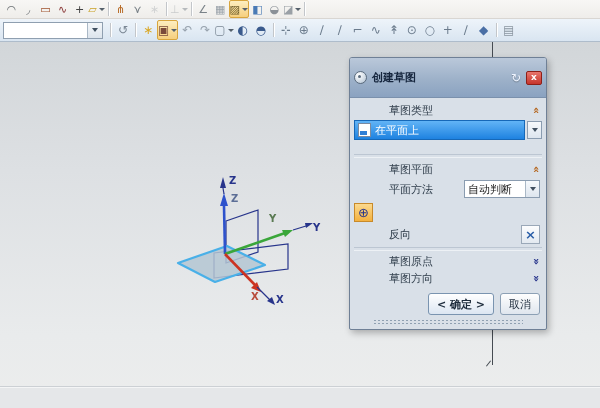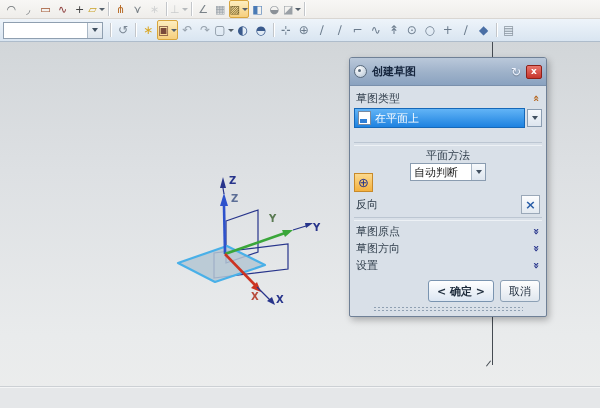--- a/index.html
+++ b/index.html
@@ -31,44 +31,44 @@
             background:linear-gradient(180deg,#d2d6d9 0%,#dde0e3 35%,#e9ebec 80%,#eceded 100%);}
   .bottom-strip{position:absolute;left:0;right:0;bottom:0;height:20px;background:#e5e7e9;
             border-top:1px solid #f4f5f6;box-shadow:0 -1px 0 #ccd0d4;}
   .vline{position:absolute;left:492px;top:0px;width:1px;height:323px;background:#454b52;}
   .vline-tick{position:absolute;left:488px;top:318px;width:1px;height:7px;background:#454b52;transform:rotate(38deg);}
   .csys{position:absolute;left:145px;top:130px;}
   
   .dialog{position:absolute;left:349px;top:57px;width:196px;background:#d9e0e8;
           border:1px solid #6f8096;border-radius:3px 3px 2px 2px;
           box-shadow:2px 3px 7px rgba(0,0,0,.28);z-index:10;}
-  .dtitle{height:19px;display:flex;align-items:center;gap:5px;padding:4px 4px;
+  .dtitle{height:19px;display:flex;align-items:center;gap:5px;padding:10px 4px;
           background:linear-gradient(#bac8da 0%,#9db1c9 55%,#8aa2c0 100%);
           border-bottom:1px solid #7a90ac;border-radius:2px 2px 0 0;}
   .dtitle .ttext{flex:1;font-weight:bold;color:#16263e;font-size:11px;}
   .gear-dot{width:11px;height:11px;border-radius:50%;border:1px solid #5a6b7d;
           background:radial-gradient(circle at 35% 30%,#ffffff,#c8d4e0 70%,#9fb0c2);position:relative;}
   .gear-dot:after{content:"";position:absolute;left:3px;top:3px;width:3px;height:3px;border-radius:50%;background:#5a6b7d;}
   .reset-g{color:#eef4ff;font-size:12px;line-height:1;text-shadow:0 1px 1px rgba(0,0,0,.3);}
   .closebtn{width:14px;height:12px;background:linear-gradient(#e8766d,#c6352c);border:1px solid #8e1f18;
           border-radius:2px;color:#fff;font-size:9px;line-height:10px;text-align:center;font-weight:bold;}
   .dbody{padding:3px 4px 2px 4px;}
-  .drow{display:flex;align-items:center;}
+  .drow{display:flex;align-items:center;margin-left:33px;}
   .dhead{height:16px;justify-content:space-between;padding:1px 2px;color:#33404e;}
   .chev{font-size:11px;font-weight:bold;display:inline-block;line-height:1;}
   .chev.up{color:#b5651d;transform:rotate(90deg);}
   .chev.down{color:#27348b;transform:rotate(90deg);}
   .typerow{margin:1px 0 14px 0;height:20px;gap:2px;}
   .typesel{flex:1;display:flex;align-items:center;gap:4px;height:18px;padding:0 3px;
           background:linear-gradient(#62b4f6,#1e82e0);border:1px solid #1668b8;color:#fff;}
   .pageicon{width:11px;height:12px;background:#fff;border:1px solid #7a8aa0;position:relative;}
   .pageicon:after{content:"";position:absolute;left:1px;bottom:1px;width:7px;height:4px;background:#2f7fd6;}
   .ddbtn{width:15px;height:18px;box-sizing:border-box;display:flex;align-items:center;justify-content:center;
          background:linear-gradient(#f6f9fc,#dde5ee);border:1px solid #8a9cb0;}
-  .methodrow{height:22px;justify-content:space-between;padding:0 2px;color:#2c3a48;flex-direction:column;}
+  .methodrow{height:22px;justify-content:space-between;padding:0 2px;color:#2c3a48;}
   .mcombo{display:flex;align-items:center;width:76px;height:18px;background:#fff;border:1px solid #8a9cb0;box-sizing:border-box;}
   .mcombo .cval{flex:1;padding:0 3px;color:#222;}
   .selrow{height:20px;margin:2px 0;gap:2px;}
   .selprompt{flex:1;height:18px;line-height:18px;padding:0 3px;color:#8a3410;font-weight:bold;
           background:linear-gradient(90deg,#f2991e 0%,#f5b558 45%,#f4cf96 100%);
           border:1px solid #d8open8a2a;border:1px solid #d88a2a;box-sizing:border-box;white-space:nowrap;overflow:hidden;}
   .sqbtn{width:19px;height:19px;box-sizing:border-box;display:flex;align-items:center;justify-content:center;
           border:1px solid #9aa8b8;background:linear-gradient(#fcfdfe,#e3e9f0);}
   .sqbtn.orange{background:linear-gradient(#fbd98e,#f4b13f);border:1px solid #c88a2a;}
   .revrow{height:21px;justify-content:space-between;padding:0 2px;color:#2c3a48;gap:20px;}
@@ -280,20 +280,24 @@
         <span class="pageicon"></span>
         <span>在平面上</span>
       </span>
       <span class="ddbtn">
           <span class="tri-down"></span>
         </span>
     </div>
 
     <div class="dsep"></div>
 
+    <div class="drow dhead">
+      <span>草图平面</span>
+      <span class="chev up">«</span>
+    </div>
 
     <div class="drow methodrow">
       <span>平面方法</span>
       <span class="mcombo">
         <span class="cval">自动判断</span>
         <span class="cbtn ddbtn" style="width:14px;height:16px;border:none;border-left:1px solid #aab8c6;">
             <span class="tri-down"></span>
           </span>
       </span>
     </div>
@@ -314,24 +318,20 @@
     <div class="dsep"></div>
 
     <div class="drow dhead small">
       <span>草图原点</span>
       <span class="chev down">»</span>
     </div>
     <div class="drow dhead small">
       <span>草图方向</span>
       <span class="chev down">»</span>
     </div>
-    <div class="drow dhead small">
-      <span>设置</span>
-      <span class="chev down">»</span>
-    </div>
 
     <div class="btnrow">
       <span class="dbtn ok">&lt; 确定 &gt;</span>
       <span class="dbtn">取消</span>
     </div>
 
     <div class="grip"></div>
   </div>
 </div>
 

